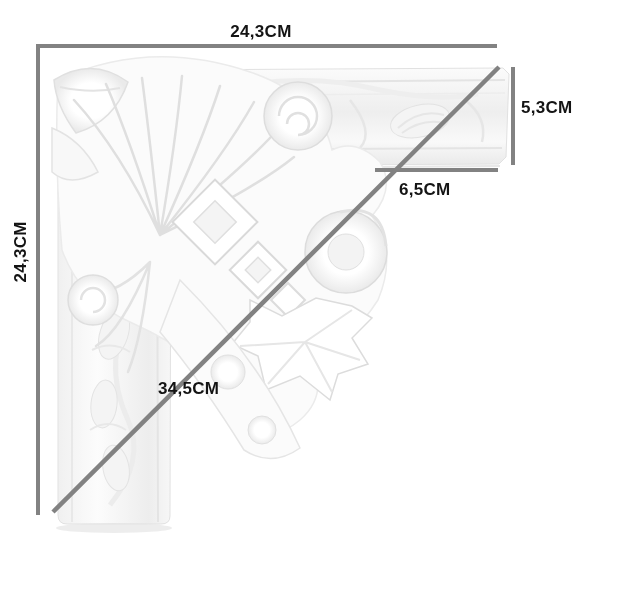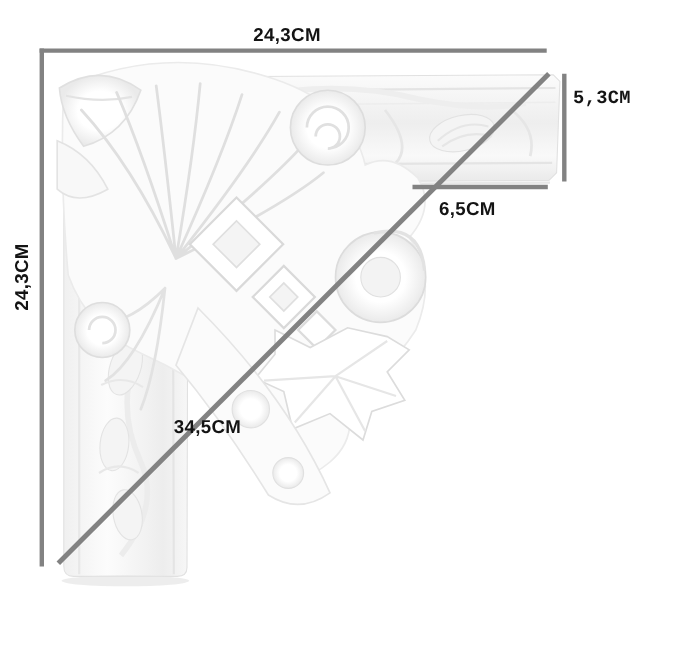--- a/index.html
+++ b/index.html
@@ -19,21 +19,21 @@
     letter-spacing:0.3px;
     white-space:nowrap;
     line-height:1;
   }
   .dim-label.top{left:208px;top:23px;width:106px;text-align:center;}
   .dim-label.left{
     left:-7px;top:247px;width:54px;text-align:center;
     transform:rotate(-90deg);
     transform-origin:center center;
   }
-  .dim-label.right{left:521px;top:82px;font-family:Liberation Mono, monospace;}
+  .dim-label.right{left:521px;top:99px;}
   .dim-label.profile{left:399px;top:181px;}
   .dim-label.diagonal{left:158px;top:380px;}
 </style>
 </head>
 <body>
 
 <div class="canvas">
 
   <svg width="617" height="607" viewBox="0 0 617 607">
     <defs>

